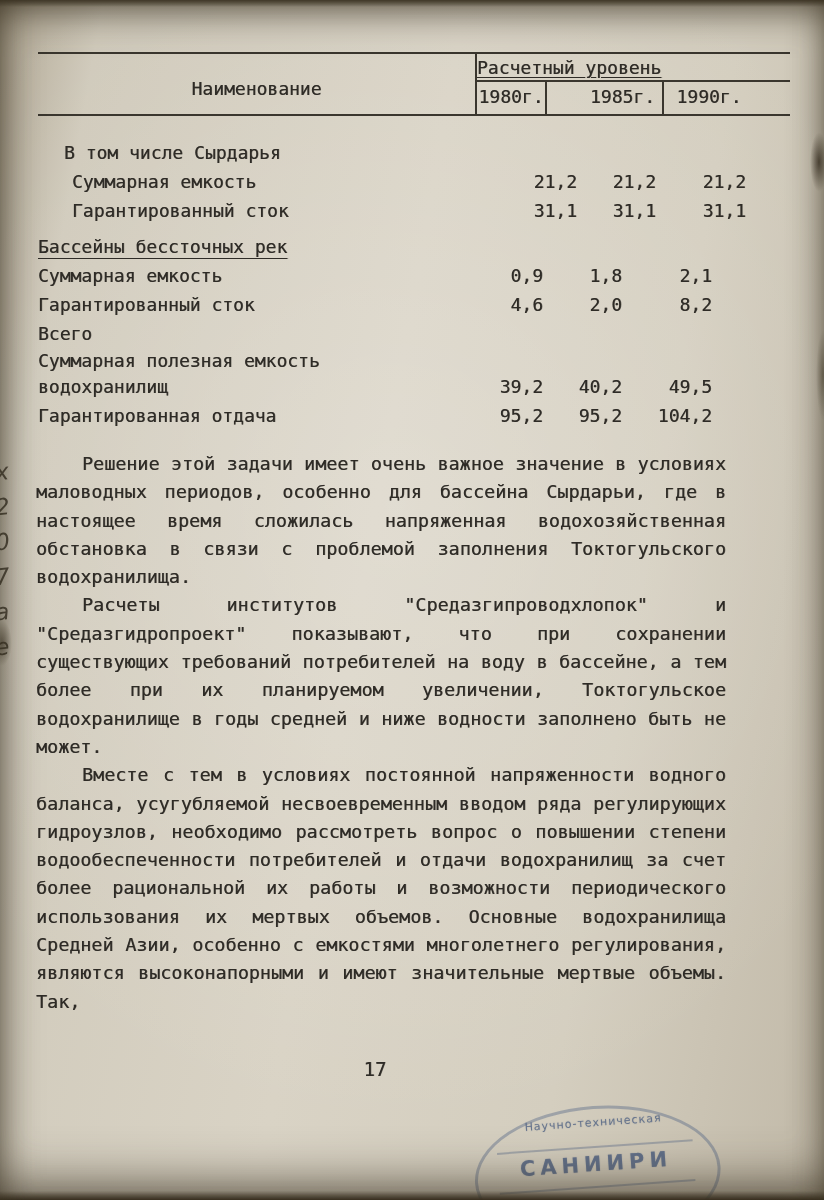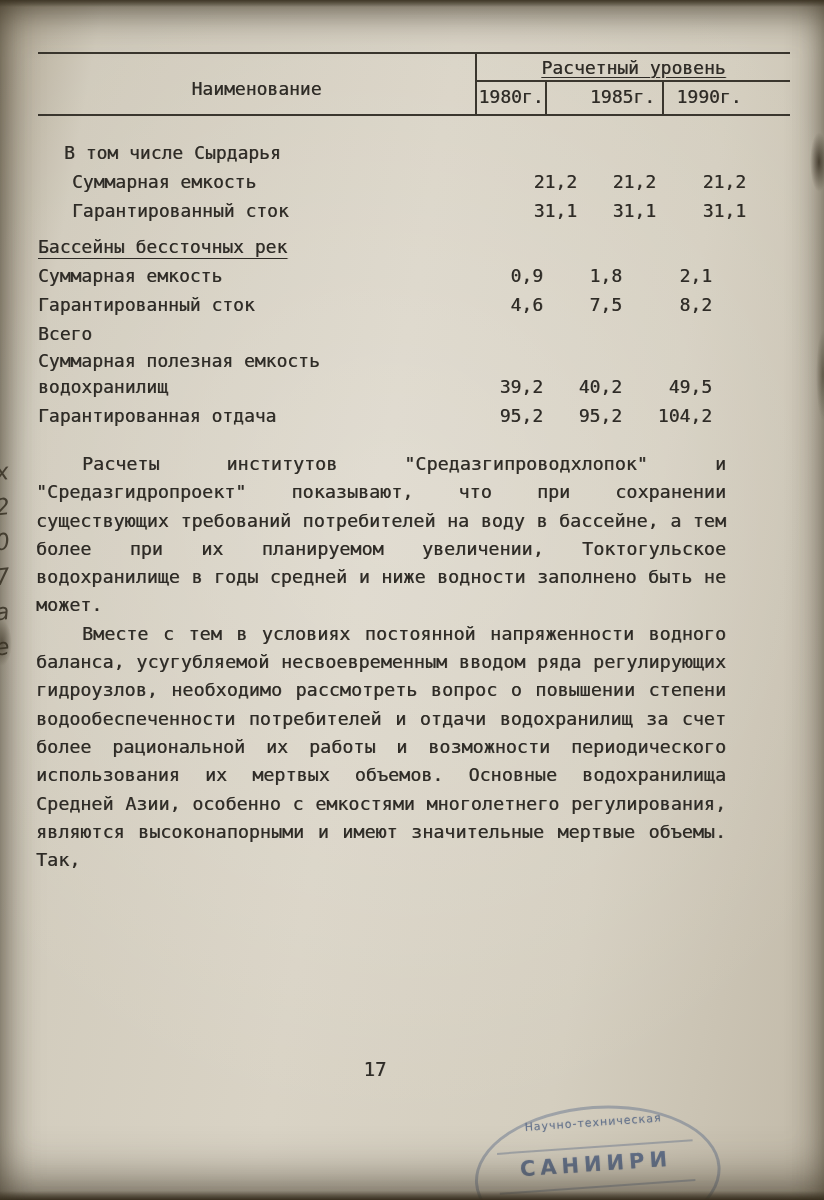--- a/index.html
+++ b/index.html
@@ -29,21 +29,21 @@
   .sm1 { right:-4px; top:132px; width:18px; height:60px; background:radial-gradient(rgba(50,42,30,.8), rgba(50,42,30,0) 70%); }
   .sm2 { right:-6px; top:330px; width:14px; height:90px; background:radial-gradient(rgba(60,52,38,.5), rgba(60,52,38,0) 70%); }
   .sm3 { left:-8px; top:620px; width:20px; height:46px; background:radial-gradient(rgba(55,47,33,.6), rgba(55,47,33,0) 70%); }
 
   
   .table { position:absolute; left:38px; top:52px; width:752px; font-size:18px; z-index:2; }
   .t-line { height:2px; background:#3a362e; }
   .t-header { display:flex; align-items:stretch; }
   .t-name { width:437px; display:flex; align-items:center; justify-content:center; padding:14px 0 6px; }
   .t-group { width:313px; border-left:2px solid #3a362e; }
-  .t-group-title { text-align:center; padding:3px 8px 2px; border-bottom:2px solid #3a362e; text-decoration:underline; text-underline-offset:3px; }
+  .t-group-title { text-align:left; padding:3px 0 2px; border-bottom:2px solid #3a362e; text-decoration:underline; text-underline-offset:3px; }
   .t-years { display:flex; }
   .t-year { text-align:center; padding:4px 0 7px; }
   .t-year.y0 { width:68px; }
   .t-year.y1 { width:79px; border-left:2px solid #3a362e;padding-left:36px; }
   .t-year.y2 { width:90px; border-left:2px solid #3a362e; }
   .t-rows { margin-top:22px; }
   .t-row { display:flex; align-items:flex-end; min-height:28px; margin-bottom:1px; }
   .t-row.gap { margin-top:8px; }
   .t-label { width:437px; white-space:pre-line; line-height:26px; }
   .t-label.ind1 { padding-left:26px; }
@@ -126,21 +126,21 @@
         </div>
         <div class="t-row">
           <div class="t-label">Суммарная емкость</div>
           <div class="t-val v0">0,9</div>
           <div class="t-val v1">1,8</div>
           <div class="t-val v2">2,1</div>
         </div>
         <div class="t-row">
           <div class="t-label">Гарантированный сток</div>
           <div class="t-val v0">4,6</div>
-          <div class="t-val v1">7,5</div>
+          <div class="t-val v1">2,0</div>
           <div class="t-val v2">8,2</div>
         </div>
         <div class="t-row">
           <div class="t-label">Всего</div>
           <div class="t-val v0"></div>
           <div class="t-val v1"></div>
           <div class="t-val v2"></div>
         </div>
         <div class="t-row">
           <div class="t-label">Суммарная полезная емкость
@@ -161,20 +161,21 @@
   <div class="margin-marks">
       <span>х</span>
       <span>2</span>
       <span>0</span>
       <span>7</span>
       <span>а</span>
       <span>е</span>
     </div>
 
   <div class="body-text">
+      <p>Решение этой задачи имеет очень важное значение в условиях маловодных периодов, особенно для бассейна Сырдарьи, где в настоящее время сложилась напряженная водохозяйственная обстановка в связи с проблемой заполнения Токтогульского водохранилища.</p>
       <p>Расчеты институтов "Средазгипроводхлопок" и "Средазгидропроект" показывают, что при сохранении существующих требований потребителей на воду в бассейне, а тем более при их планируемом увеличении, Токтогульское водохранилище в годы средней и ниже водности заполнено быть не может.</p>
       <p>Вместе с тем в условиях постоянной напряженности водного баланса, усугубляемой несвоевременным вводом ряда регулирующих гидроузлов, необходимо рассмотреть вопрос о повышении степени водообеспеченности потребителей и отдачи водохранилищ за счет более рациональной их работы и возможности периодического использования их мертвых объемов. Основные водохранилища Средней Азии, особенно с емкостями многолетнего регулирования, являются высоконапорными и имеют значительные мертвые объемы. Так,</p>
     </div>
 
   <div class="page-number">17</div>
 
   <div class="stamp">
     <div class="stamp-ellipse"></div>
     <div class="stamp-rule"></div>
     <div class="stamp-top">Научно-техническая</div>

